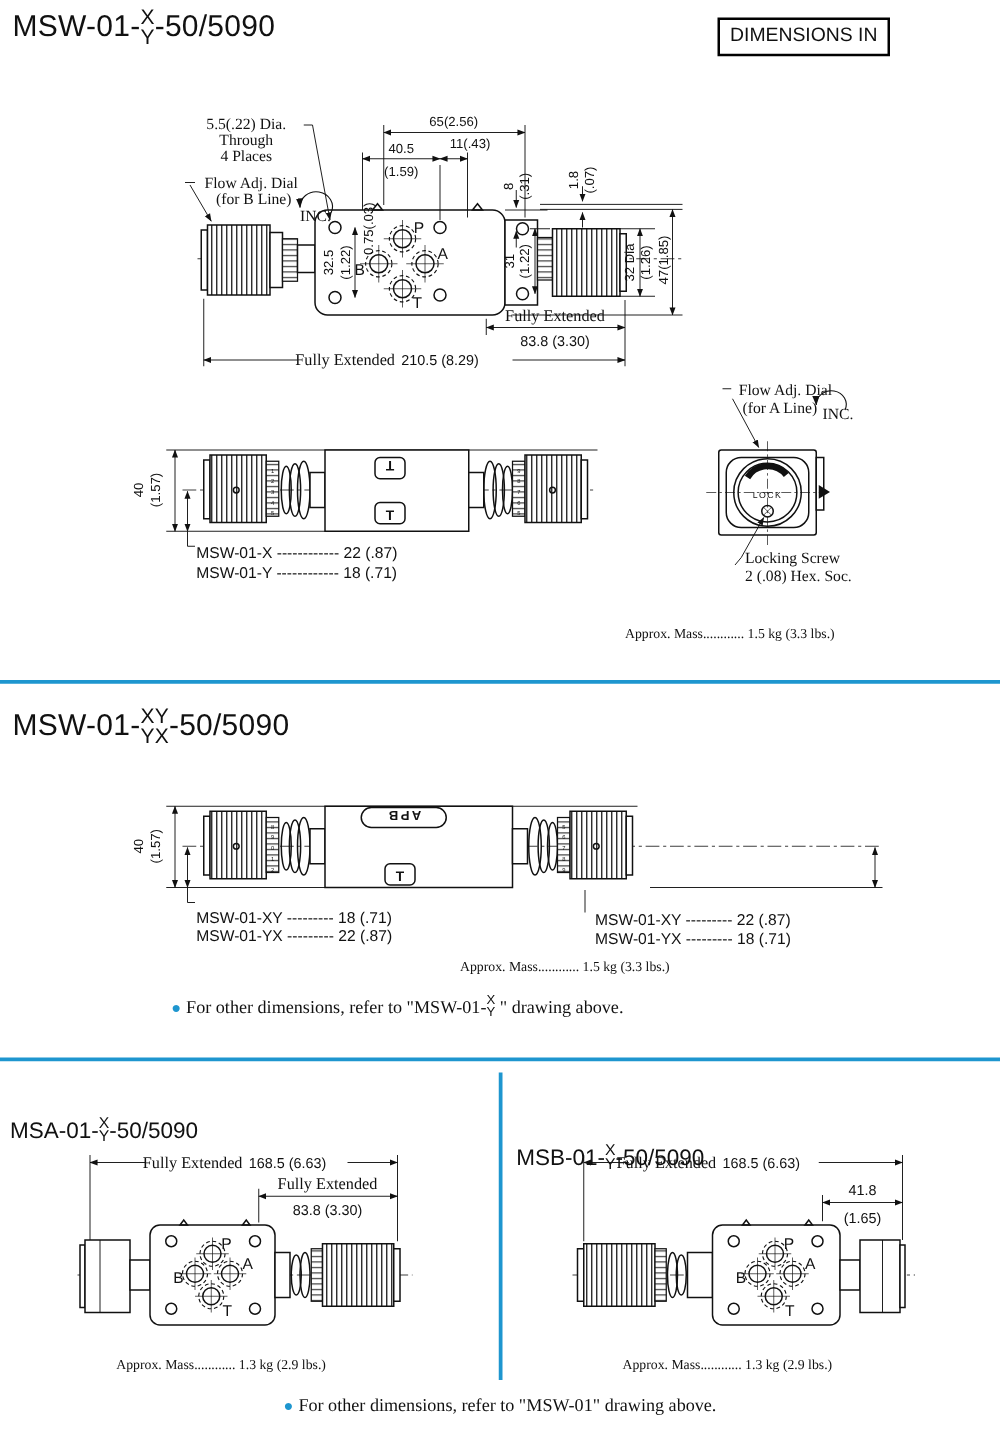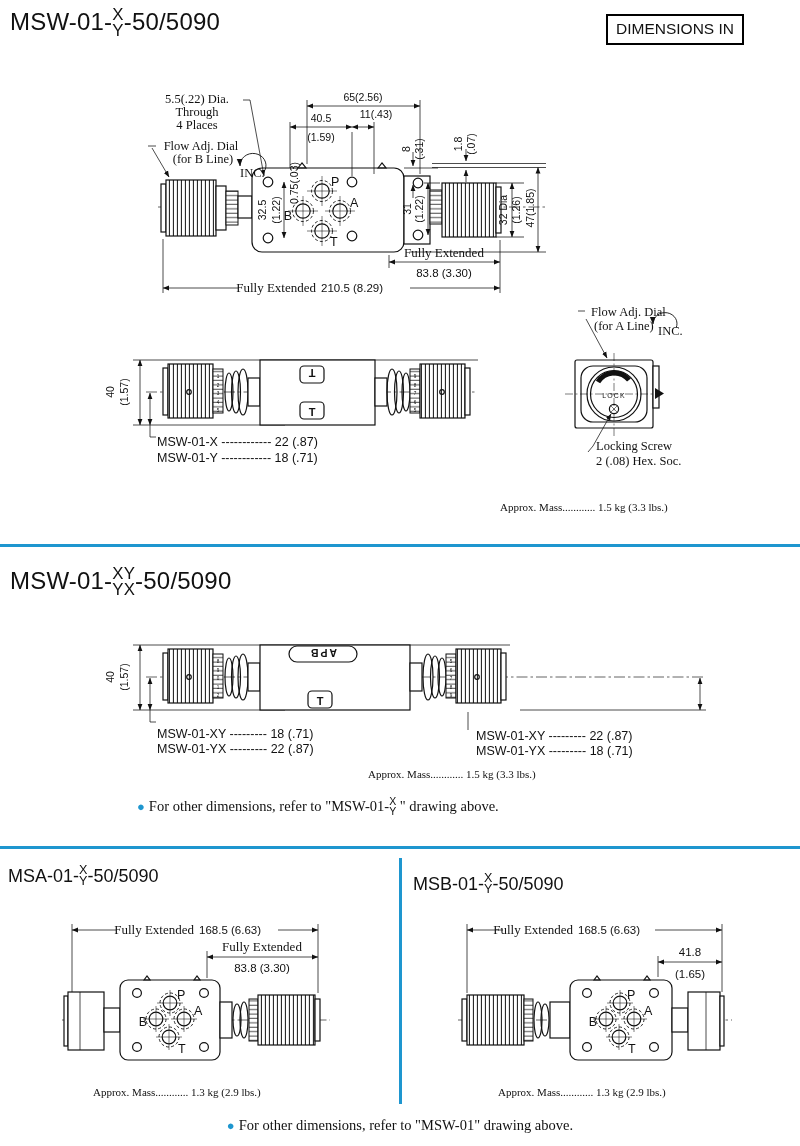--- a/index.html
+++ b/index.html
@@ -7,21 +7,21 @@
   body{
     width:800px;height:1146px;position:relative;background:#fff;
     font-family:"Liberation Sans",sans-serif;color:#111;overflow:hidden;
   }
   .abs{position:absolute;}
   .title{font-size:24px;letter-spacing:.2px;white-space:nowrap;}
   .title3{font-size:18px;white-space:nowrap;}
   .stack{display:inline-flex;flex-direction:column;align-items:center;
          vertical-align:middle;line-height:.92;font-size:70%;margin-top:-2px;}
   .unitsbox{border:2px solid #000;padding:3px 8px;text-align:right;
-            font-size:15.5px;line-height:1.35;white-space:nowrap;margin-left:32px;}
+            font-size:15.5px;line-height:1.35;white-space:nowrap;}
   .mass{font-family:"Liberation Serif",serif;font-size:11px;white-space:nowrap;}
   .note{font-family:"Liberation Serif",serif;font-size:14.5px;white-space:nowrap;}
   .note .stack{font-size:10.5px;font-family:"Liberation Sans",sans-serif;}
   .bullet{color:var(--accent);margin-right:4px;font-size:13px;}
   .hdiv{height:3px;background:var(--accent);width:800px;left:0;}
   .vdiv{width:3px;background:var(--accent);}
   svg text{fill:#111;}
   .dt{font-family:"Liberation Sans",sans-serif;font-size:10.5px;}
   .pt{font-family:"Liberation Sans",sans-serif;font-size:12.5px;}
   .an{font-family:"Liberation Serif",serif;font-size:12.5px;}
@@ -72,27 +72,27 @@
 <div class="abs note" style="left:137px;top:798px;">
   <span class="bullet">●</span><span>For other dimensions, refer to "MSW-01-</span><span class="stack">
       <span>X</span>
       <span>Y</span>
     </span>&nbsp;<span>" drawing above.</span>
 </div>
 
 <div class="abs hdiv" style="top:846px;"></div>
 <div class="abs vdiv" style="left:399px;top:858px;height:246px;"></div>
 
-<div class="abs title3" style="left:8px;top:866px;">
+<div class="abs title3" style="left:8px;top:894px;">
   <span>MSA-01-</span><span class="stack">
       <span>X</span>
       <span>Y</span>
     </span><span>-50/5090</span>
 </div>
-<div class="abs title3" style="left:413px;top:874px;">
+<div class="abs title3" style="left:413px;top:916px;">
   <span>MSB-01-</span><span class="stack">
       <span>X</span>
       <span>Y</span>
     </span><span>-50/5090</span>
 </div>
 
 <div class="abs mass" style="left:93px;top:1086px;">Approx. Mass............ 1.3 kg (2.9 lbs.)</div>
 <div class="abs mass" style="left:498px;top:1086px;">Approx. Mass............ 1.3 kg (2.9 lbs.)</div>
 
 <div class="abs note" style="left:0;top:1117px;width:800px;text-align:center;">

